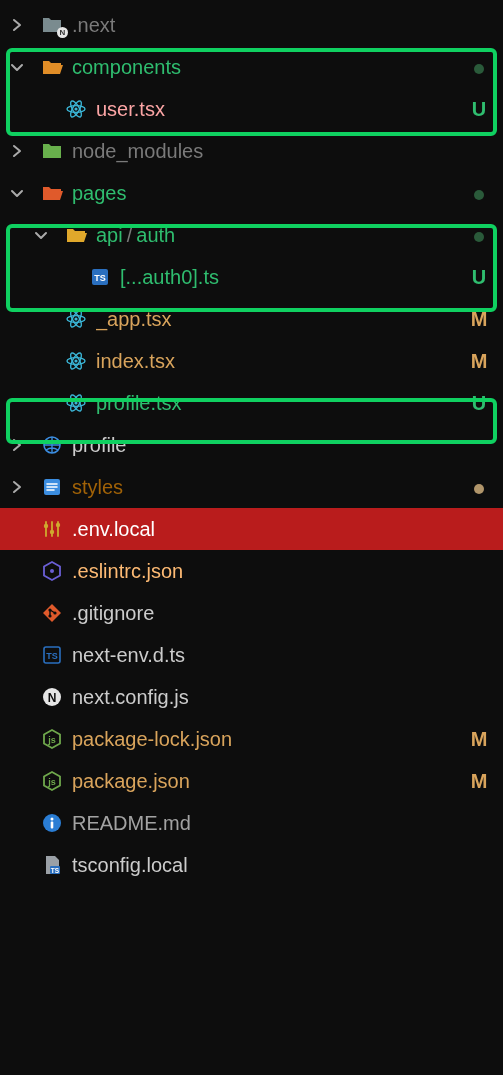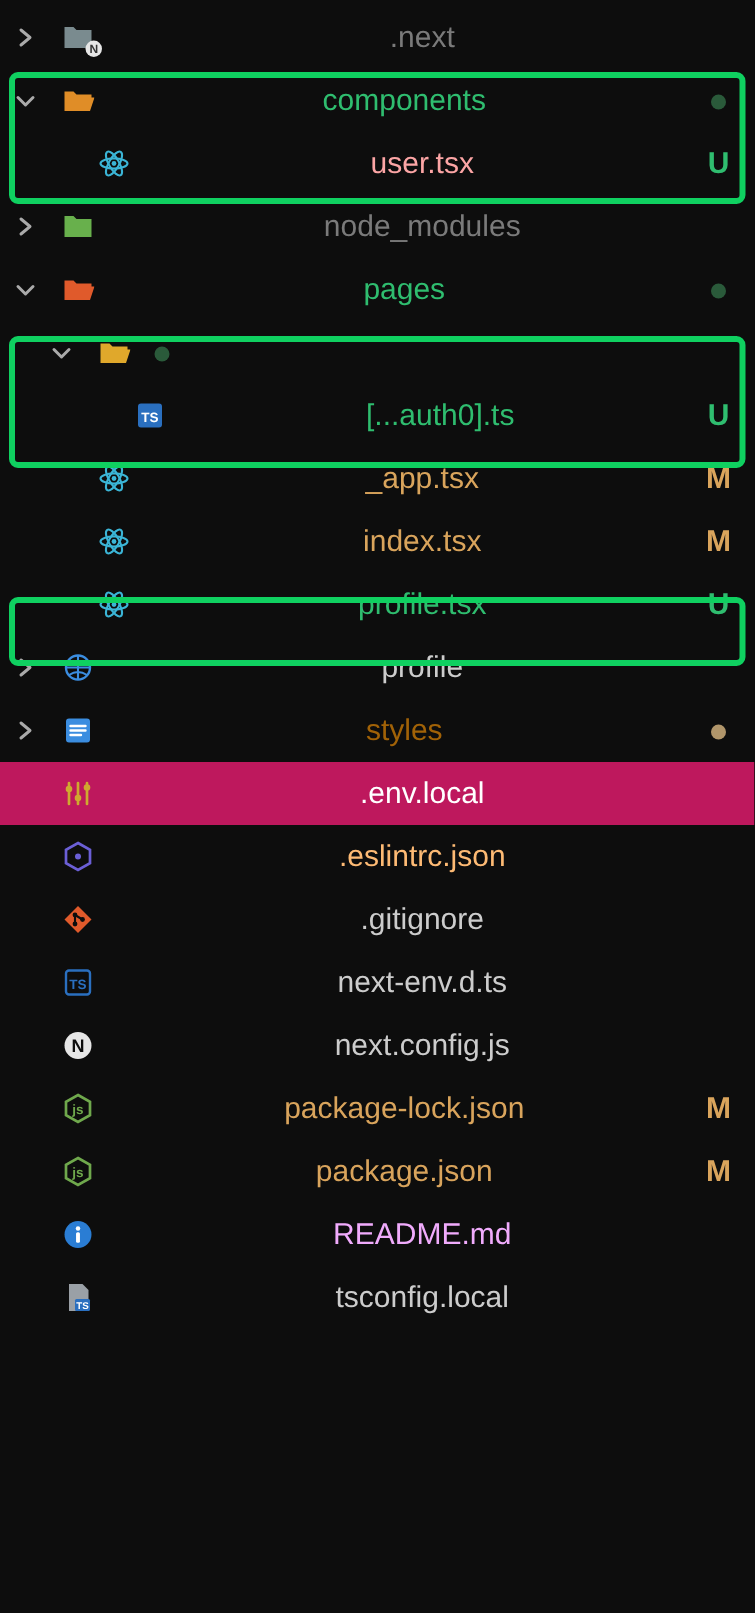--- a/index.html
+++ b/index.html
@@ -17,21 +17,21 @@
   .row {
     display: flex;
     align-items: center;
     height: 42px;
     padding-left: 6px;
     padding-right: 12px;
     position: relative;
     cursor: pointer;
   }
   .row.selected {
-    background: #be185d;
+    background: #b91c1c;
   }
   .chevron {
     width: 22px;
     display: inline-flex;
     justify-content: center;
     align-items: center;
     color: #aaa;
     flex-shrink: 0;
   }
   .chevron svg { width: 16px; height: 16px; }
@@ -41,21 +41,20 @@
     justify-content: center;
     align-items: center;
     flex-shrink: 0;
     margin-right: 6px;
   }
   .icon svg, .icon .glyph { width: 22px; height: 22px; }
   .label {
     flex: 1;
     white-space: nowrap;
     overflow: hidden;
-    text-align: center;
   }
   .status {
     width: 24px;
     text-align: center;
     font-size: 20px;
     font-weight: 600;
     flex-shrink: 0;
   }
   .dot {
     width: 10px; height: 10px; border-radius: 50%;
@@ -235,20 +234,23 @@
         <svg viewBox="0 0 16 16">
           <use href="#chev-down"></use>
         </svg>
       </span>
     <span style="width:10px"></span>
     <span class="icon" style="color:#e0a82b">
         <svg viewBox="0 0 22 22">
           <use href="#folder-open"></use>
         </svg>
       </span>
+    <span class="label">
+      <span style="color:#2fbd6f">api</span><span class="dim" style="margin:0 4px">/</span><span style="color:#2fbd6f">auth</span>
+    </span>
     <span class="status"><span class="dot" style="background:#2a5a3a"></span></span>
   </div>
 
   <div class="row">
     <span style="width:80px"></span>
     <span class="icon" style="color:#2a6fbf">
         <svg viewBox="0 0 22 22">
           <use href="#ts-file"></use>
         </svg>
       </span>
@@ -392,21 +394,21 @@
     <span class="status" style="color:#d9a45c">M</span>
   </div>
 
   <div class="row">
     <span style="width:32px"></span>
     <span class="icon" style="color:#2a7dd4">
         <svg viewBox="0 0 22 22">
           <use href="#info-circle"></use>
         </svg>
       </span>
-    <span class="label" style="color:#f0abfc">README.md</span>
+    <span class="label" style="color:#a3a3a3">README.md</span>
   </div>
 
   <div class="row">
     <span style="width:32px"></span>
     <span class="icon">
         <svg viewBox="0 0 22 22">
           <use href="#file-ts"></use>
         </svg>
       </span>
     <span class="label" style="color:#ccc">tsconfig.local</span>

